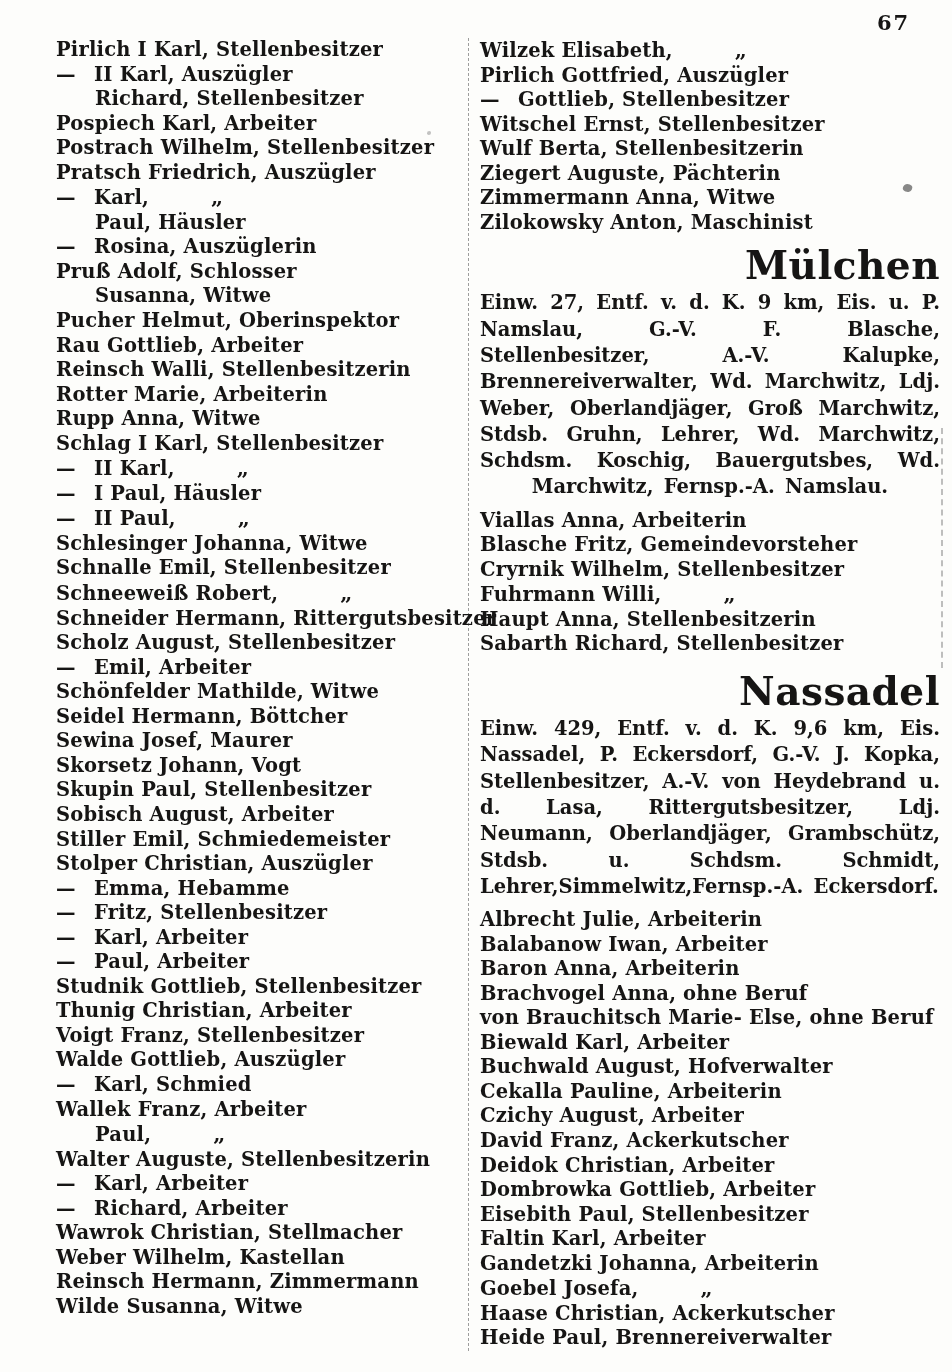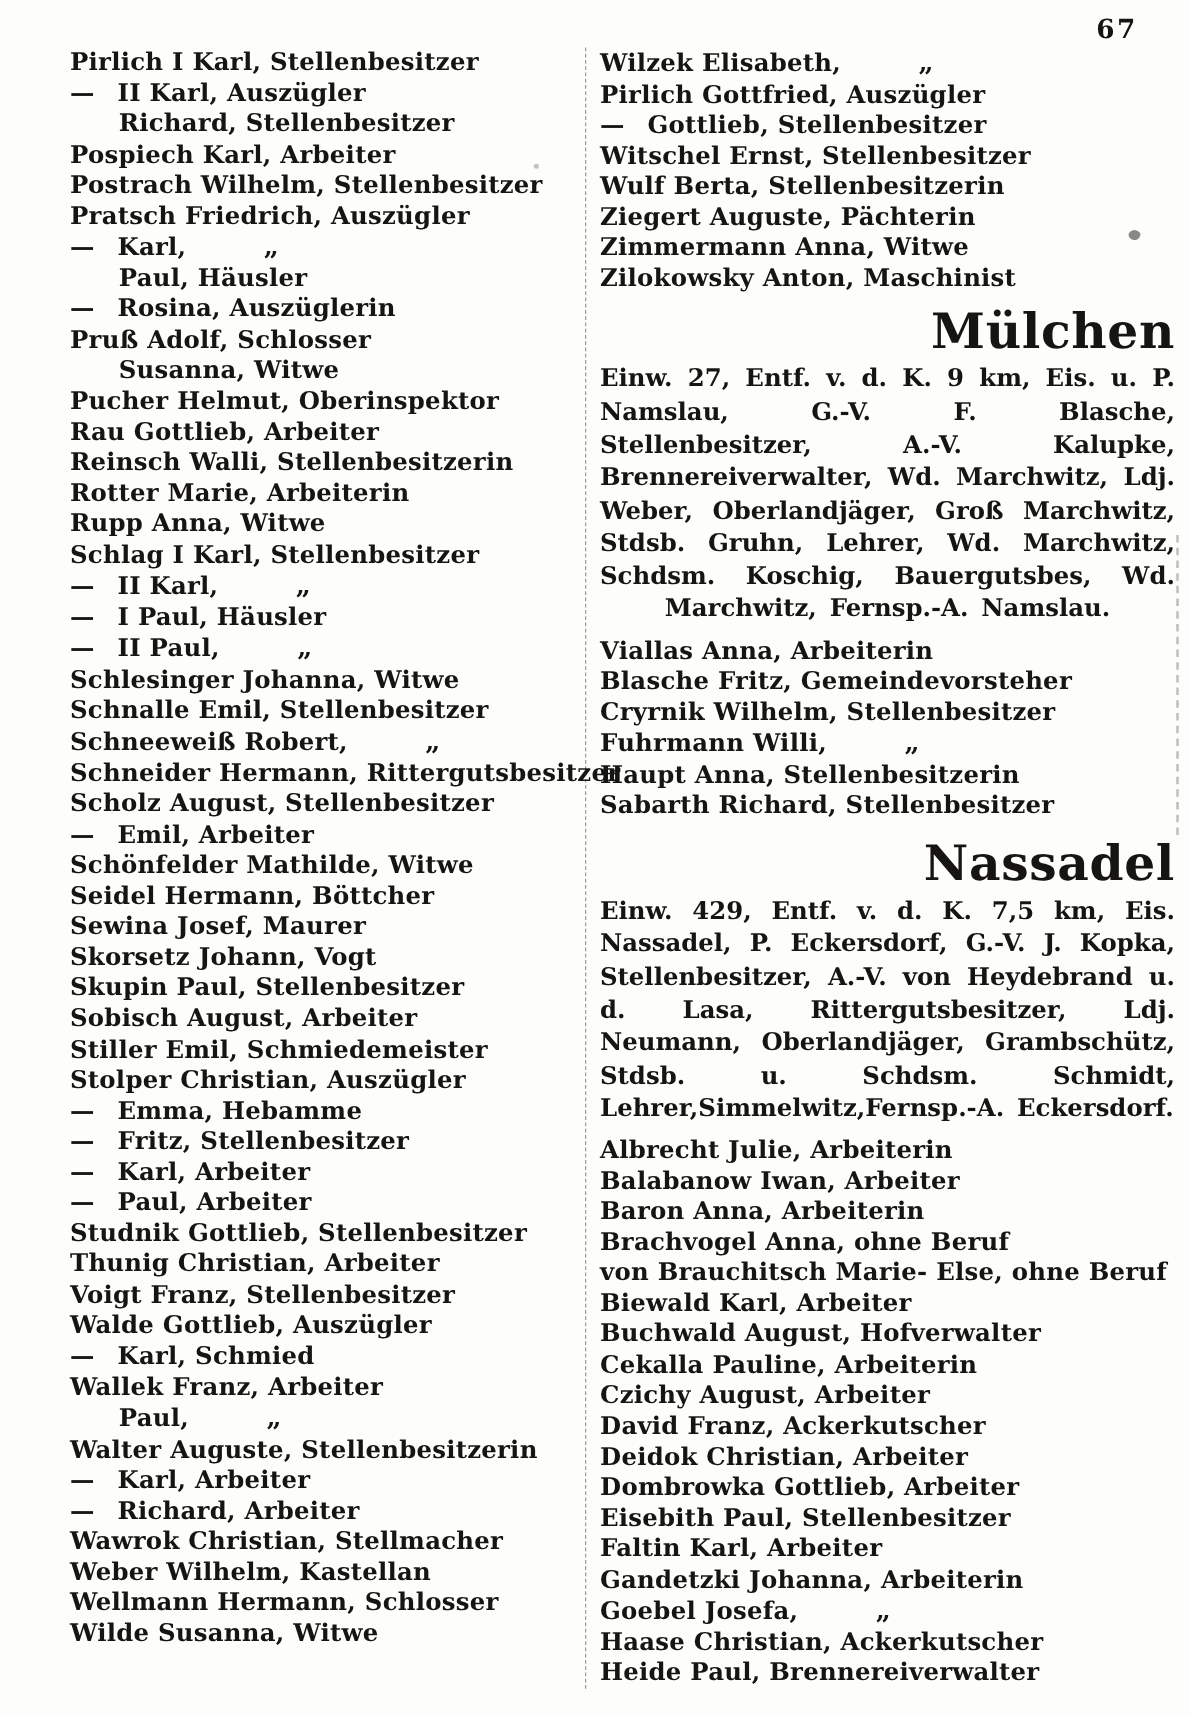--- a/index.html
+++ b/index.html
@@ -120,21 +120,21 @@
           <li class="entry"><span class="txt">Voigt Franz, Stellenbesitzer</span></li>
           <li class="entry"><span class="txt">Walde Gottlieb, Auszügler</span></li>
           <li class="entry"><span class="dash">—</span><span class="txt">Karl, Schmied</span></li>
           <li class="entry"><span class="txt">Wallek Franz, Arbeiter</span></li>
           <li class="entry indent"><span class="txt">Paul,</span><span class="ditto">„</span></li>
           <li class="entry"><span class="txt">Walter Auguste, Stellenbesitzerin</span></li>
           <li class="entry"><span class="dash">—</span><span class="txt">Karl, Arbeiter</span></li>
           <li class="entry"><span class="dash">—</span><span class="txt">Richard, Arbeiter</span></li>
           <li class="entry"><span class="txt">Wawrok Christian, Stellmacher</span></li>
           <li class="entry"><span class="txt">Weber Wilhelm, Kastellan</span></li>
-          <li class="entry"><span class="txt">Wellmann Hermann, Schlosser</span></li>
+          <li class="entry"><span class="txt">Reinsch Hermann, Zimmermann</span></li>
           <li class="entry"><span class="txt">Wilde Susanna, Witwe</span></li>
         </ul>
     </div>
 
     <div class="col-right">
       <ul class="entry-list">
           <li class="entry"><span class="txt">Wilzek Elisabeth,</span><span class="ditto">„</span></li>
           <li class="entry"><span class="txt">Pirlich Gottfried, Auszügler</span></li>
           <li class="entry"><span class="dash">—</span><span class="txt">Gottlieb, Stellenbesitzer</span></li>
           <li class="entry"><span class="txt">Witschel Ernst, Stellenbesitzer</span></li>
@@ -152,21 +152,21 @@
             <li class="entry"><span class="txt">Blasche Fritz, Gemeindevorsteher</span></li>
             <li class="entry"><span class="txt">Cryrnik Wilhelm, Stellenbesitzer</span></li>
             <li class="entry"><span class="txt">Fuhrmann Willi,</span><span class="ditto">„</span></li>
             <li class="entry"><span class="txt">Haupt Anna, Stellenbesitzerin</span></li>
             <li class="entry"><span class="txt">Sabarth Richard, Stellenbesitzer</span></li>
           </ul>
       </div>
 
       <div class="nassadel-block">
         <div class="section-title">Nassadel</div>
-        <p class="section-info">Einw. 429, Entf. v. d. K. 7,5 km, Eis. Nassadel, P. Eckersdorf, G.-V. J. Kopka, Stellenbesitzer, A.-V. von Heydebrand u. d. Lasa, Rittergutsbesitzer, Ldj. Neumann, Oberlandjäger, Grambschütz, Stdsb. u. Schdsm. Schmidt, Lehrer,Simmelwitz,Fernsp.-A. Eckersdorf.</p>
+        <p class="section-info">Einw. 429, Entf. v. d. K. 9,6 km, Eis. Nassadel, P. Eckersdorf, G.-V. J. Kopka, Stellenbesitzer, A.-V. von Heydebrand u. d. Lasa, Rittergutsbesitzer, Ldj. Neumann, Oberlandjäger, Grambschütz, Stdsb. u. Schdsm. Schmidt, Lehrer,Simmelwitz,Fernsp.-A. Eckersdorf.</p>
         <ul class="entry-list">
             <li class="entry"><span class="txt">Albrecht Julie, Arbeiterin</span></li>
             <li class="entry"><span class="txt">Balabanow Iwan, Arbeiter</span></li>
             <li class="entry"><span class="txt">Baron Anna, Arbeiterin</span></li>
             <li class="entry"><span class="txt">Brachvogel Anna, ohne Beruf</span></li>
             <li class="entry"><span class="txt">von Brauchitsch Marie- Else, ohne Beruf</span></li>
             <li class="entry"><span class="txt">Biewald Karl, Arbeiter</span></li>
             <li class="entry"><span class="txt">Buchwald August, Hofverwalter</span></li>
             <li class="entry"><span class="txt">Cekalla Pauline, Arbeiterin</span></li>
             <li class="entry"><span class="txt">Czichy August, Arbeiter</span></li>

